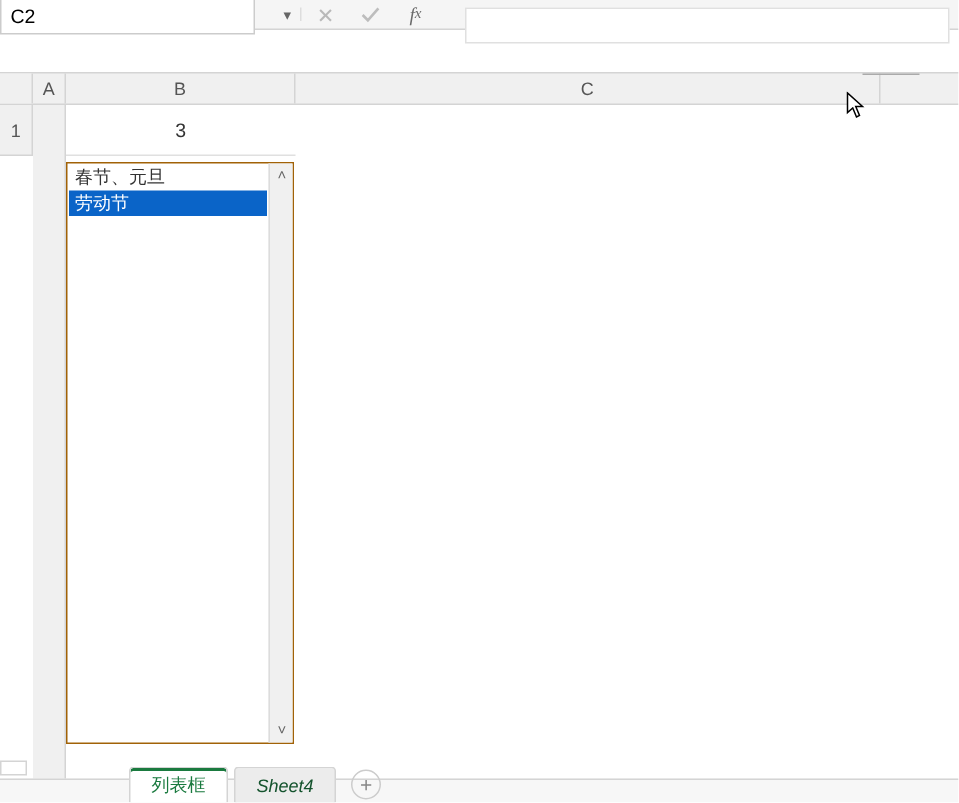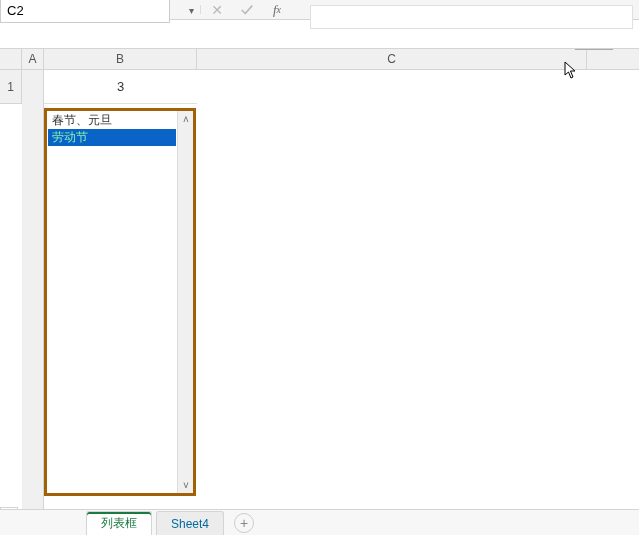--- a/index.html
+++ b/index.html
@@ -107,70 +107,70 @@
   
   .grid-bg {
     position:absolute; left:44px; top:0; right:0; bottom:0;
     background:#fff;
   }
   
   .listbox {
     position:absolute; left:44px; top:38px;
     width:152px; height:388px;
     background:#fff;
-    border:3px solid #a16207;
+    border:1px solid #a16207;
   }
   .listbox-inner {
     position:absolute; left:1px; top:1px; right:17px; bottom:1px;
     overflow:hidden;
   }
   .lb-item {
     height:17px; line-height:17px;
     padding:0 4px;
     font-size:12px; color:#333;
     white-space:nowrap;
   }
-  .lb-item.selected { background:#0a64c8; color:#86efac; }
+  .lb-item.selected { background:#0a64c8; color:#ffffff; }
   .lb-scrollbar {
     position:absolute; right:0; top:0; bottom:0; width:16px;
     background:#f0f0f0;
     display:flex; flex-direction:column; justify-content:space-between;
     border-left:1px solid #dcdcdc;
   }
   .sb-btn {
     width:16px; height:16px;
     display:flex; align-items:center; justify-content:center;
     color:#666; font-size:10px;
   }
   
   .cursor {
     position:absolute; top:61px; left:564px;
   }
   .cursor svg { width:14px; height:18px; }
   
   .tabbar {
-    position:absolute; left:0; right:0; bottom:0; height:26px;
+    position:absolute; left:0; right:0; bottom:0; height:16px;
     background:#f7f7f7;
     border-top:1px solid #d4d4d4;
     display:flex; align-items:flex-end;
   }
   .tabspacer { width:86px; height:100%; }
   .tab {
     height:24px; padding:0 14px;
     display:flex; align-items:center;
     border:1px solid #d4d4d4;
     border-bottom:none;
     background:#ececec;
     color:#1a7a3f;
     margin-right:4px;
     border-radius:3px 3px 0 0;
     font-size:12px;
   }
   .tab.active { background:#fff; font-weight:normal; box-shadow:inset 0 2px 0 #1a7a3f;}
-  .tab.inactive { color:#0369a1; }
+  .tab.inactive { color:#14532d;font-style:italic; }
   .addsheet {
     width:20px; height:20px; border:1px solid #ccc; border-radius:50%;
     display:flex; align-items:center; justify-content:center;
     color:#888; margin-left:6px; margin-bottom:2px;
     font-size:14px;
   }
   
   .tiny-handle {
     position:absolute; left:0; bottom:18px;
     width:18px; height:10px; background:#fff;

